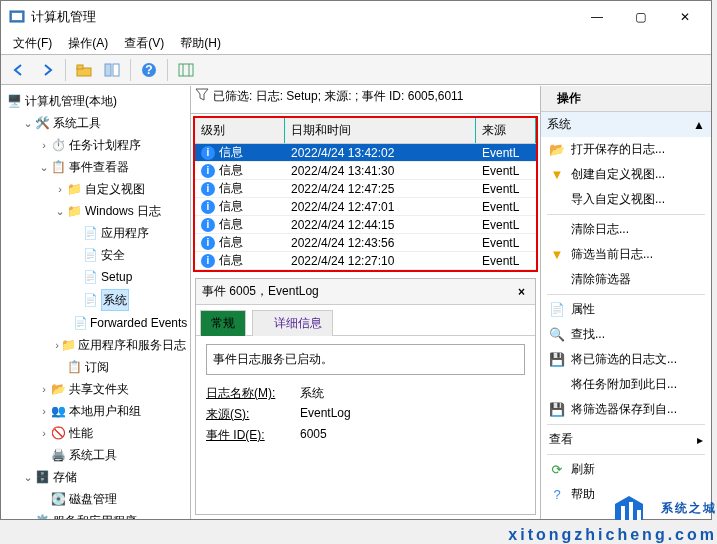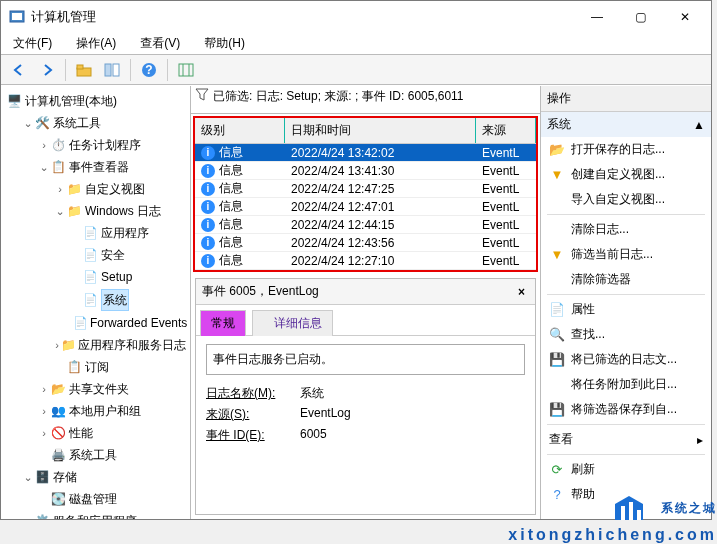--- a/index.html
+++ b/index.html
@@ -2,21 +2,21 @@
 <html><head>
 <meta charset="utf-8">
 <style>
 * { box-sizing: border-box; margin: 0; padding: 0; font-family: "Microsoft YaHei", "Segoe UI", sans-serif; font-size: 12px; }
 body { width: 717px; height: 544px; background: #f0f0f0; position: relative; overflow: hidden; }
 .window { width: 712px; height: 520px; background: #fff; border: 1px solid #7a7a7a; display: flex; flex-direction: column; position: absolute; left:0; top:0;}
 .titlebar { height: 32px; display: flex; align-items: center; padding: 0 4px 0 8px; }
 .titlebar .icon { width: 16px; height: 16px; margin-right: 6px; }
 .titlebar .title { flex: 1; font-size: 13px; }
 .titlebar .ctrl { width: 44px; height: 28px; display: flex; align-items: center; justify-content: center; }
-.menubar { height: 22px; display: flex; align-items: center; padding: 2px 6px; gap: 12px; background: #fff; border-bottom: 1px solid #bbb;}
+.menubar { height: 22px; display: flex; align-items: center; padding: 2px 6px; gap: 4px; background: #fff; border-bottom: 1px solid #bbb;}
 .menubar span { padding: 2px 6px; }
 .toolbar { height: 30px; display: flex; align-items: center; padding: 2px 6px; gap: 4px; background: #f5f5f5; border-bottom: 1px solid #bbb;}
 .tbtn { width: 24px; height: 24px; border: 1px solid transparent; display: flex; align-items: center; justify-content: center; }
 .tsep { width: 1px; height: 22px; background: #ccc; margin: 0 2px;}
 .body { flex: 1; display: flex; min-height: 0; border-top:1px solid #fff;}
 .tree { width: 190px; border-right: 1px solid #bbb; overflow: auto; padding: 4px 2px; background:#fff;}
 .tree ul { list-style: none; padding-left: 16px; }
 .tree > ul { padding-left: 2px;}
 .tree li { line-height: 20px; white-space: nowrap; }
 .tree .row { display: flex; align-items: center; gap: 2px; padding: 1px 2px;}
@@ -30,28 +30,28 @@
 .grid-head div { padding: 4px 6px; border-right:1px solid #14b8a6;}
 .c1{width:90px;} .c2{flex:1;} .c3{width:60px;}
 .grid-body { overflow:auto; max-height: 160px;}
 .grid-row { display:flex; border-bottom:1px solid #eee; align-items:center;}
 .grid-row > span { padding: 0 6px; overflow:hidden; text-overflow: ellipsis; white-space:nowrap;}
 .grid-row.sel { background:#0a63c2; color:#fff;}
 .info-ic { width:14px; height:14px; border-radius:50%; background:#2a8cff; color:#fff; display:inline-flex; align-items:center; justify-content:center; font-size:10px; font-weight:bold; margin-right:4px;}
 .detail { margin:4px; border:1px solid #bbb; flex:1; display:flex; flex-direction:column; min-height:0;}
 .detail-title { display:flex; padding:4px 6px; background:#f5f5f5; border-bottom:1px solid #ccc; align-items:center;}
 .detail-tabs { display:flex; border-bottom:1px solid #ccc;}
-.detail-tabs span { padding:4px 10px; border:1px solid #ccc; border-bottom:none; margin:4px 2px 0 4px; background:#d946ef; position:relative; top:1px;}
+.detail-tabs span { padding:4px 10px; border:1px solid #ccc; border-bottom:none; margin:4px 2px 0 4px; background:#15803d; position:relative; top:1px;}
 .detail-tabs span.inactive{background:#eee; color:#4c1d95;padding-left:21px;}
 .detail-body { padding:8px 10px; overflow:auto; flex:1;}
 .detail-msg { border:1px solid #aaa; padding:6px; margin-bottom:10px;}
 .kv { display:flex; gap:14px; margin:4px 0;}
 .kv .k{width:80px;text-decoration:underline;}
 .actions { width:170px; display:flex; flex-direction:column; background:#fff;}
-.actions-title { padding:4px 6px; font-weight:normal; background:#f0f0f0; border-bottom:1px solid #ccc;}
+.actions-title { padding:4px 16px; font-weight:bold; background:#f0f0f0; border-bottom:1px solid #ccc;}
 .actions-section { padding:4px 6px; background:#eaf2fb; display:flex; align-items:center; justify-content:space-between;}
 .actions-list { overflow:auto; flex:1;}
 .act-item { display:flex; align-items:center; gap:6px; padding:4px 8px; cursor:pointer;}
 .act-ic{width:16px; height:16px; display:inline-flex; align-items:center; justify-content:center; font-size:13px;}
 .act-sub { display:flex; align-items:center; justify-content:space-between; padding:4px 8px;}
 .act-sep{height:1px; background:#ddd; margin:2px 6px;}
 .watermark { position:absolute; right:0; bottom:0; pointer-events:none; display:flex; flex-direction:column; align-items:flex-end;}
 .wm-top{font-size:28px; font-weight:bold; color:#1558b0; letter-spacing:2px; display:flex; align-items:center; gap:14px;}
 .wm-bot{font-size:16px; color:#1558b0; letter-spacing:3px; font-weight:bold;}
 </style>

